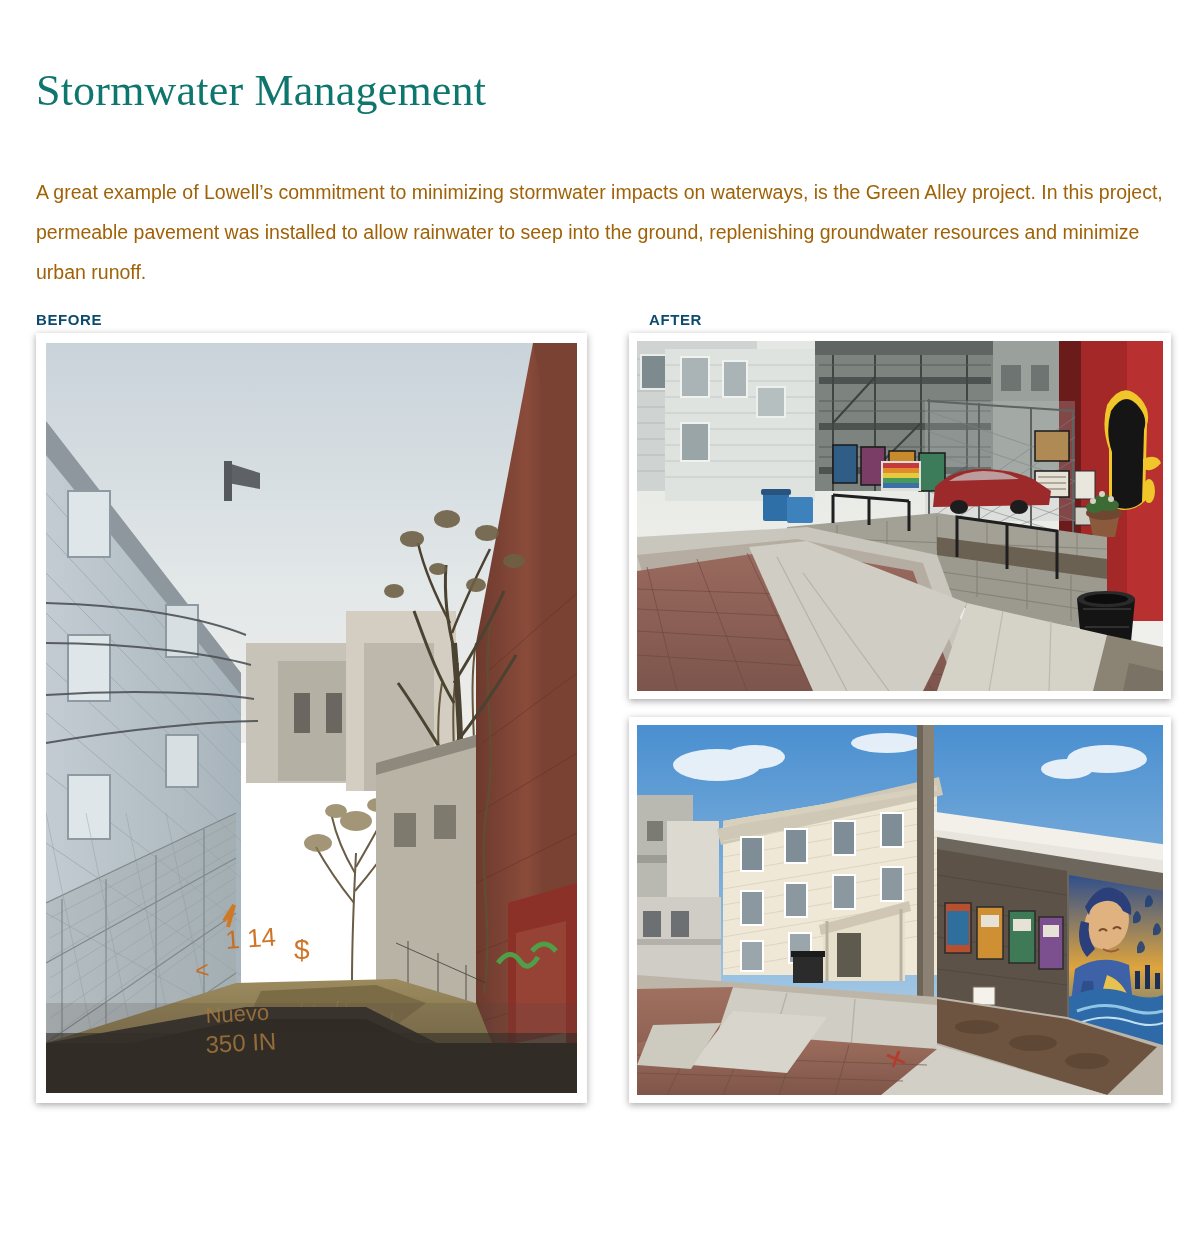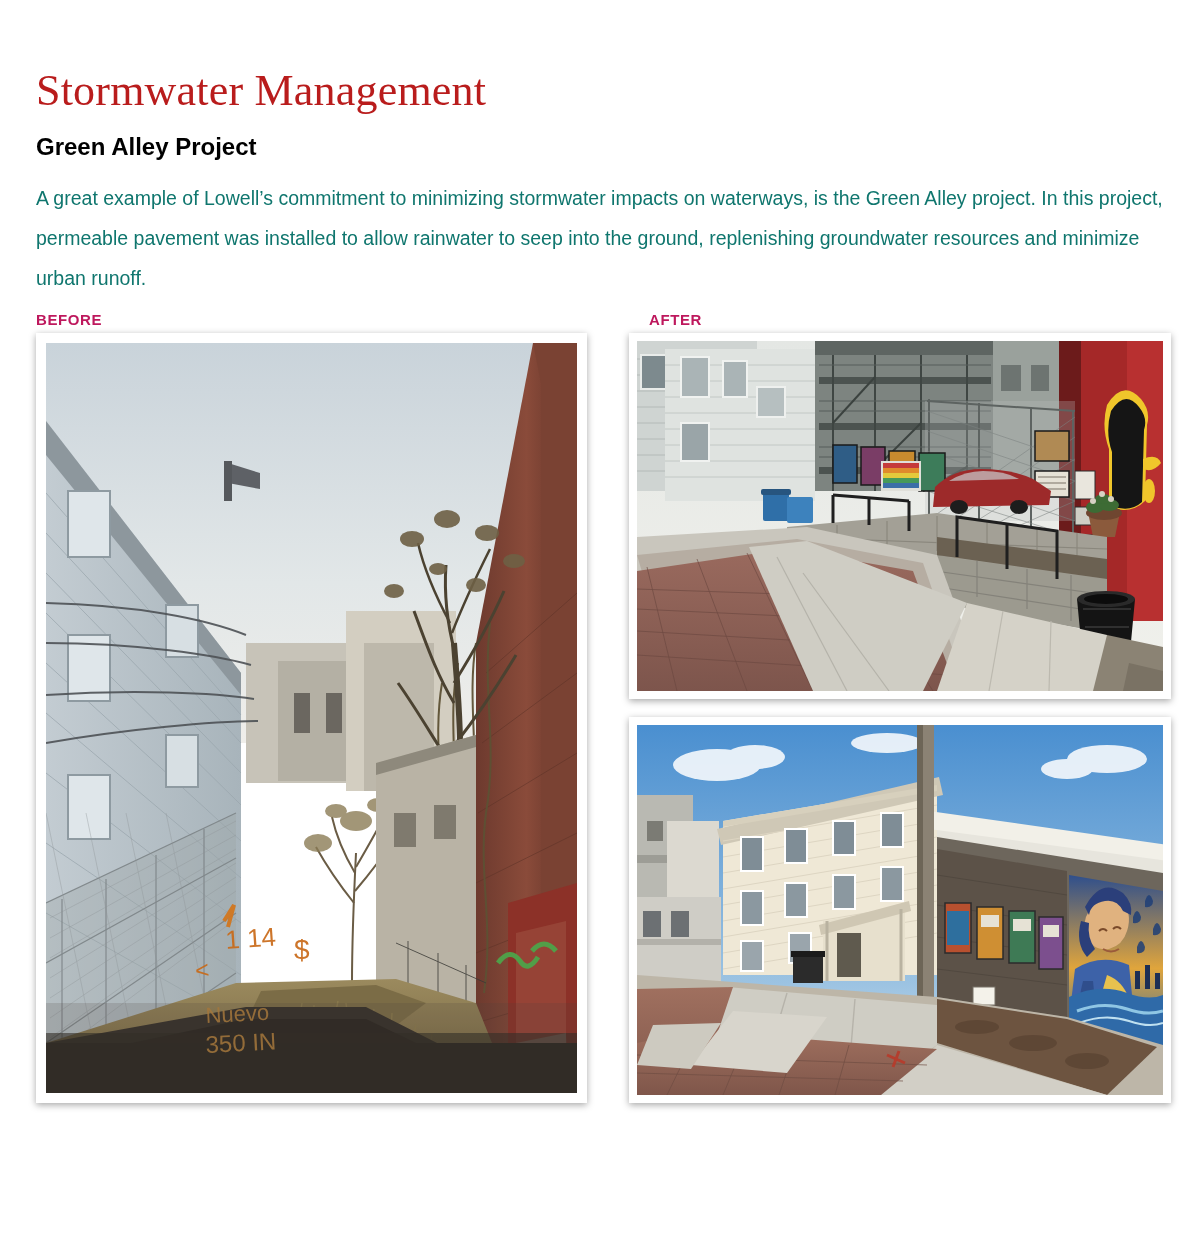--- a/index.html
+++ b/index.html
@@ -24,51 +24,51 @@
   }
 
   .title {
     position: absolute;
     left: 36px;
     top: 36px;
     font-family: "Liberation Serif", serif;
     font-size: 44px;
     font-weight: 400;
     letter-spacing: 0.2px;
-    color: #b91c1c;
+    color: #0f766e;
     white-space: nowrap;
   }
 
   .subtitle {
     position: absolute;
     left: 36px;
     top: 113px;
     font-family: "Liberation Sans", sans-serif;
     font-size: 24px;
     font-weight: bold;
     color: #000000;
     white-space: nowrap;
   }
 
   .body-text {
     position: absolute;
     left: 36px;
-    top: 158px;
+    top: 152px;
     width: 1135px;
     font-size: 19.5px;
     line-height: 40px;
-    color: #0f766e;
+    color: #a16207;
   }
 
   .label {
     position: absolute;
     font-size: 15px;
     font-weight: bold;
     letter-spacing: 0.6px;
-    color: #be185d;
+    color: #0c4a6e;
   }
   .label-before { left: 36px; top: 311px; }
   .label-after  { left: 629px; top: 311px; margin-left: 20px; }
 
   
   .photo {
     position: absolute;
     background: #ffffff;
     box-shadow: 0 2px 7px rgba(0,0,0,0.35);
     overflow: hidden;
@@ -89,21 +89,20 @@
 
   svg { display: block; }
 </style>
 </head>
 <body>
 
 <div class="page">
 
   <h1 class="title">Stormwater Management</h1>
 
-  <h2 class="subtitle">Green Alley Project</h2>
 
   <p class="body-text">A great example of Lowell’s commitment to minimizing stormwater impacts on waterways, is the Green Alley project.  In this project, permeable pavement was installed to allow rainwater to seep into the ground, replenishing groundwater resources and minimize urban runoff.</p>
 
   <div class="label label-before">BEFORE</div>
   <div class="label label-after">AFTER</div>
 
   <div class="photo" id="photo-before">
     <div class="inner">
       <svg width="531" height="750" viewBox="0 0 531 750">
         <defs>

